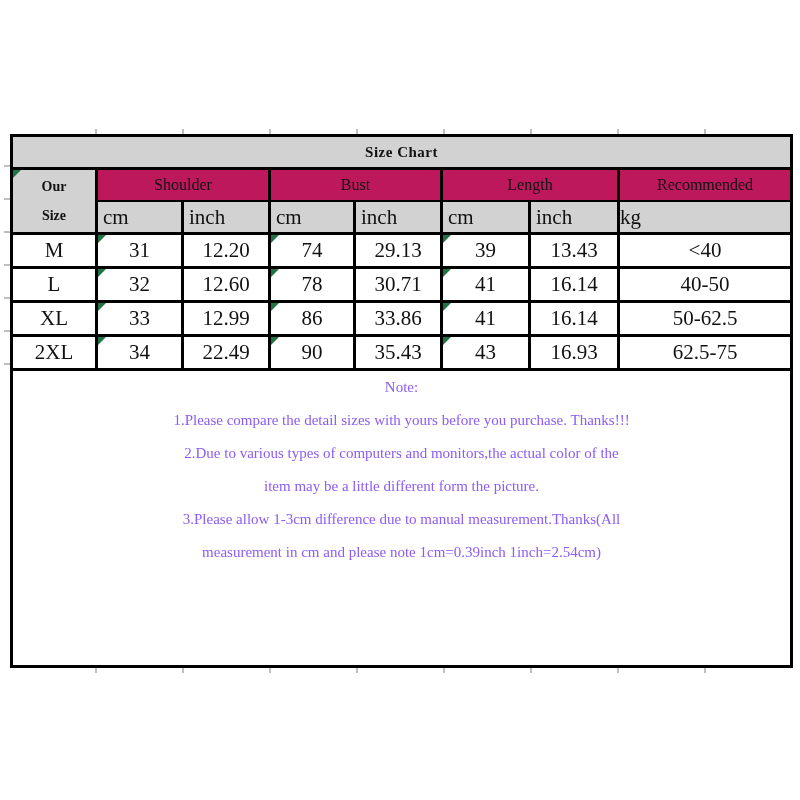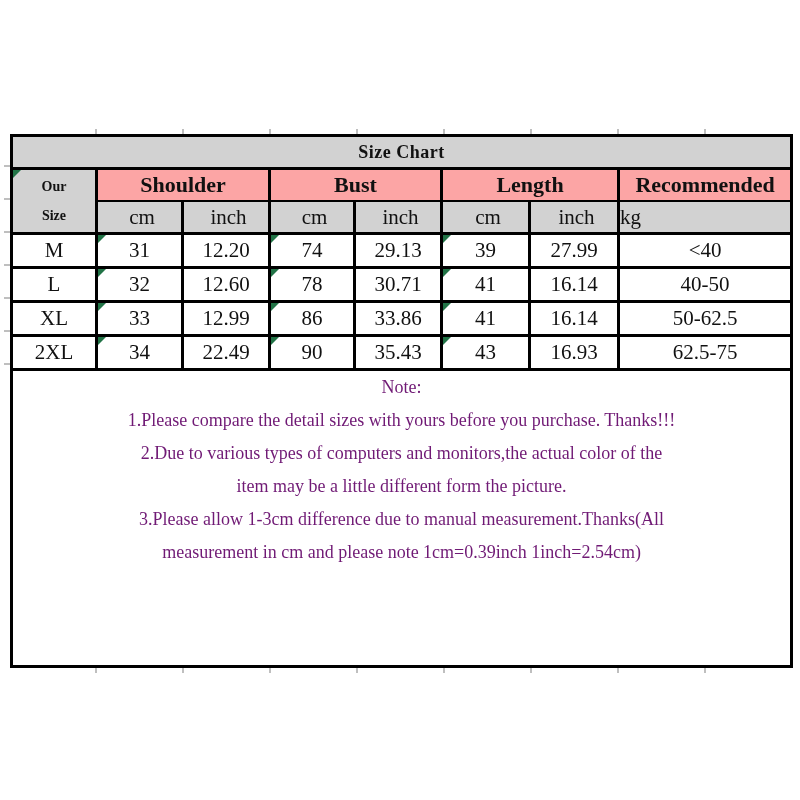--- a/index.html
+++ b/index.html
@@ -18,46 +18,46 @@
                  background:repeating-linear-gradient(90deg, transparent 0 85px, #bfbfbf 85px 87px); }
   .tick-left   { left:4px; top:134px; width:6px; height:240px;
                  background:repeating-linear-gradient(180deg, transparent 0 31px, #bfbfbf 31px 33px); }
 
   table.size-table {
     position:absolute; left:10px; top:134px; width:780px;
     border-collapse:collapse; table-layout:fixed;
   }
   .size-table th, .size-table td {
     border:3px solid #000000; padding:0; text-align:center;
-    font-size:18px; position:relative; overflow:hidden;
+    font-size:15px; position:relative; overflow:hidden;
   }
   .title-cell {
     height:30px; background:#d2d2d2;
     font-weight:bold; font-size:22px; letter-spacing:0.5px;
   }
-  .group-row th { height:30px; background:#fca5a5; font-weight:bold; font-size:22px; }
+  .group-row th { height:30px; background:#be185d; font-weight:normal; font-size:16px; }
   .group-row th.thin-bottom { border-bottom-width:2px; }
   th.our-size-cell { background:#d2d2d2; font-weight:bold; font-size:14px; line-height:29px; }
   .sub-row th {
     height:30px; background:#d2d2d2; font-weight:normal; font-size:21px;
-    text-align:center; padding-left:5px; border-top-width:2px;
+    text-align:left; padding-left:5px; border-top-width:2px;
   }
   .sub-row th.kg-cell { text-align:left; padding-left:0; }
   .thin-left { border-left-width:2px !important;margin-top:32px; }
   .data-row td { height:31px; background:#ffffff; font-size:21px; }
 
   
   .flag::before {
     content:""; position:absolute; left:0; top:0; width:0; height:0;
     border-top:8px solid #217346; border-right:8px solid transparent;
   }
 
   .note-cell {
     height:294px; background:#ffffff; vertical-align:top;
-    padding-top:50px; color:#701a75; font-size:22px; line-height:33px;
+    padding-top:50px; color:#8b5cf6; font-size:22px; line-height:33px;
   }
   .note-cell div { white-space:nowrap; }
 </style>
 </head>
 <body>
 
 <div class="canvas">
 
   <div class="tick-strip tick-top"></div>
   <div class="tick-strip tick-bottom"></div>
@@ -101,21 +101,21 @@
       <th class="kg-cell">kg</th>
     </tr>
 
     <tr class="data-row">
       <td>M</td>
       <td class="flag">31</td>
       <td class="thin-left">12.20</td>
       <td class="flag">74</td>
       <td class="thin-left">29.13</td>
       <td class="flag">39</td>
-      <td class="thin-left">27.99</td>
+      <td class="thin-left">13.43</td>
       <td>&lt;40</td>
     </tr>
 
     <tr class="data-row">
       <td>L</td>
       <td class="flag">32</td>
       <td class="thin-left">12.60</td>
       <td class="flag">78</td>
       <td class="thin-left">30.71</td>
       <td class="flag">41</td>

